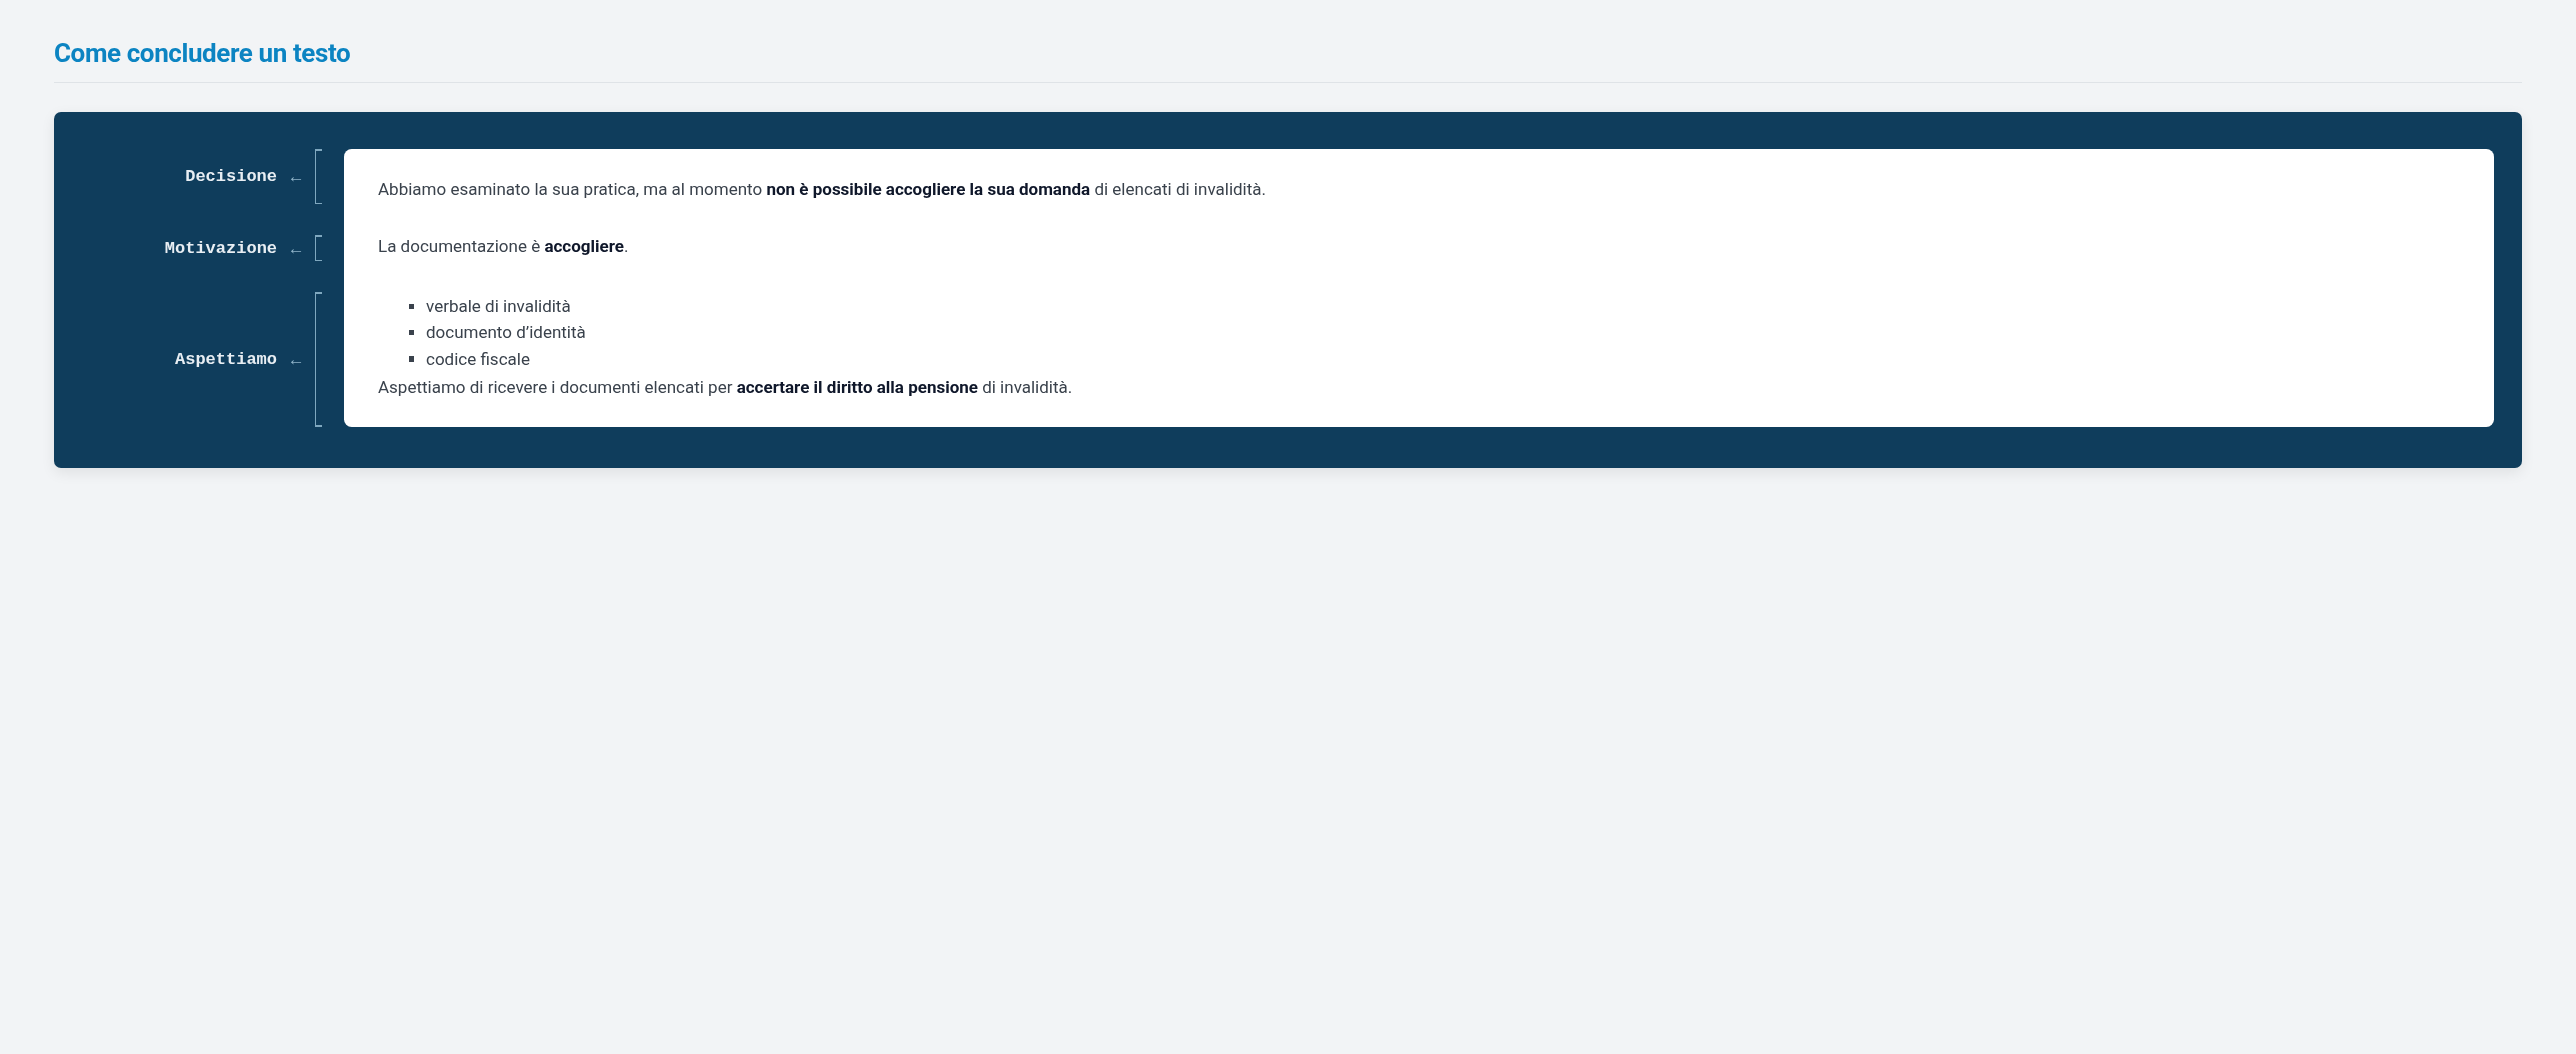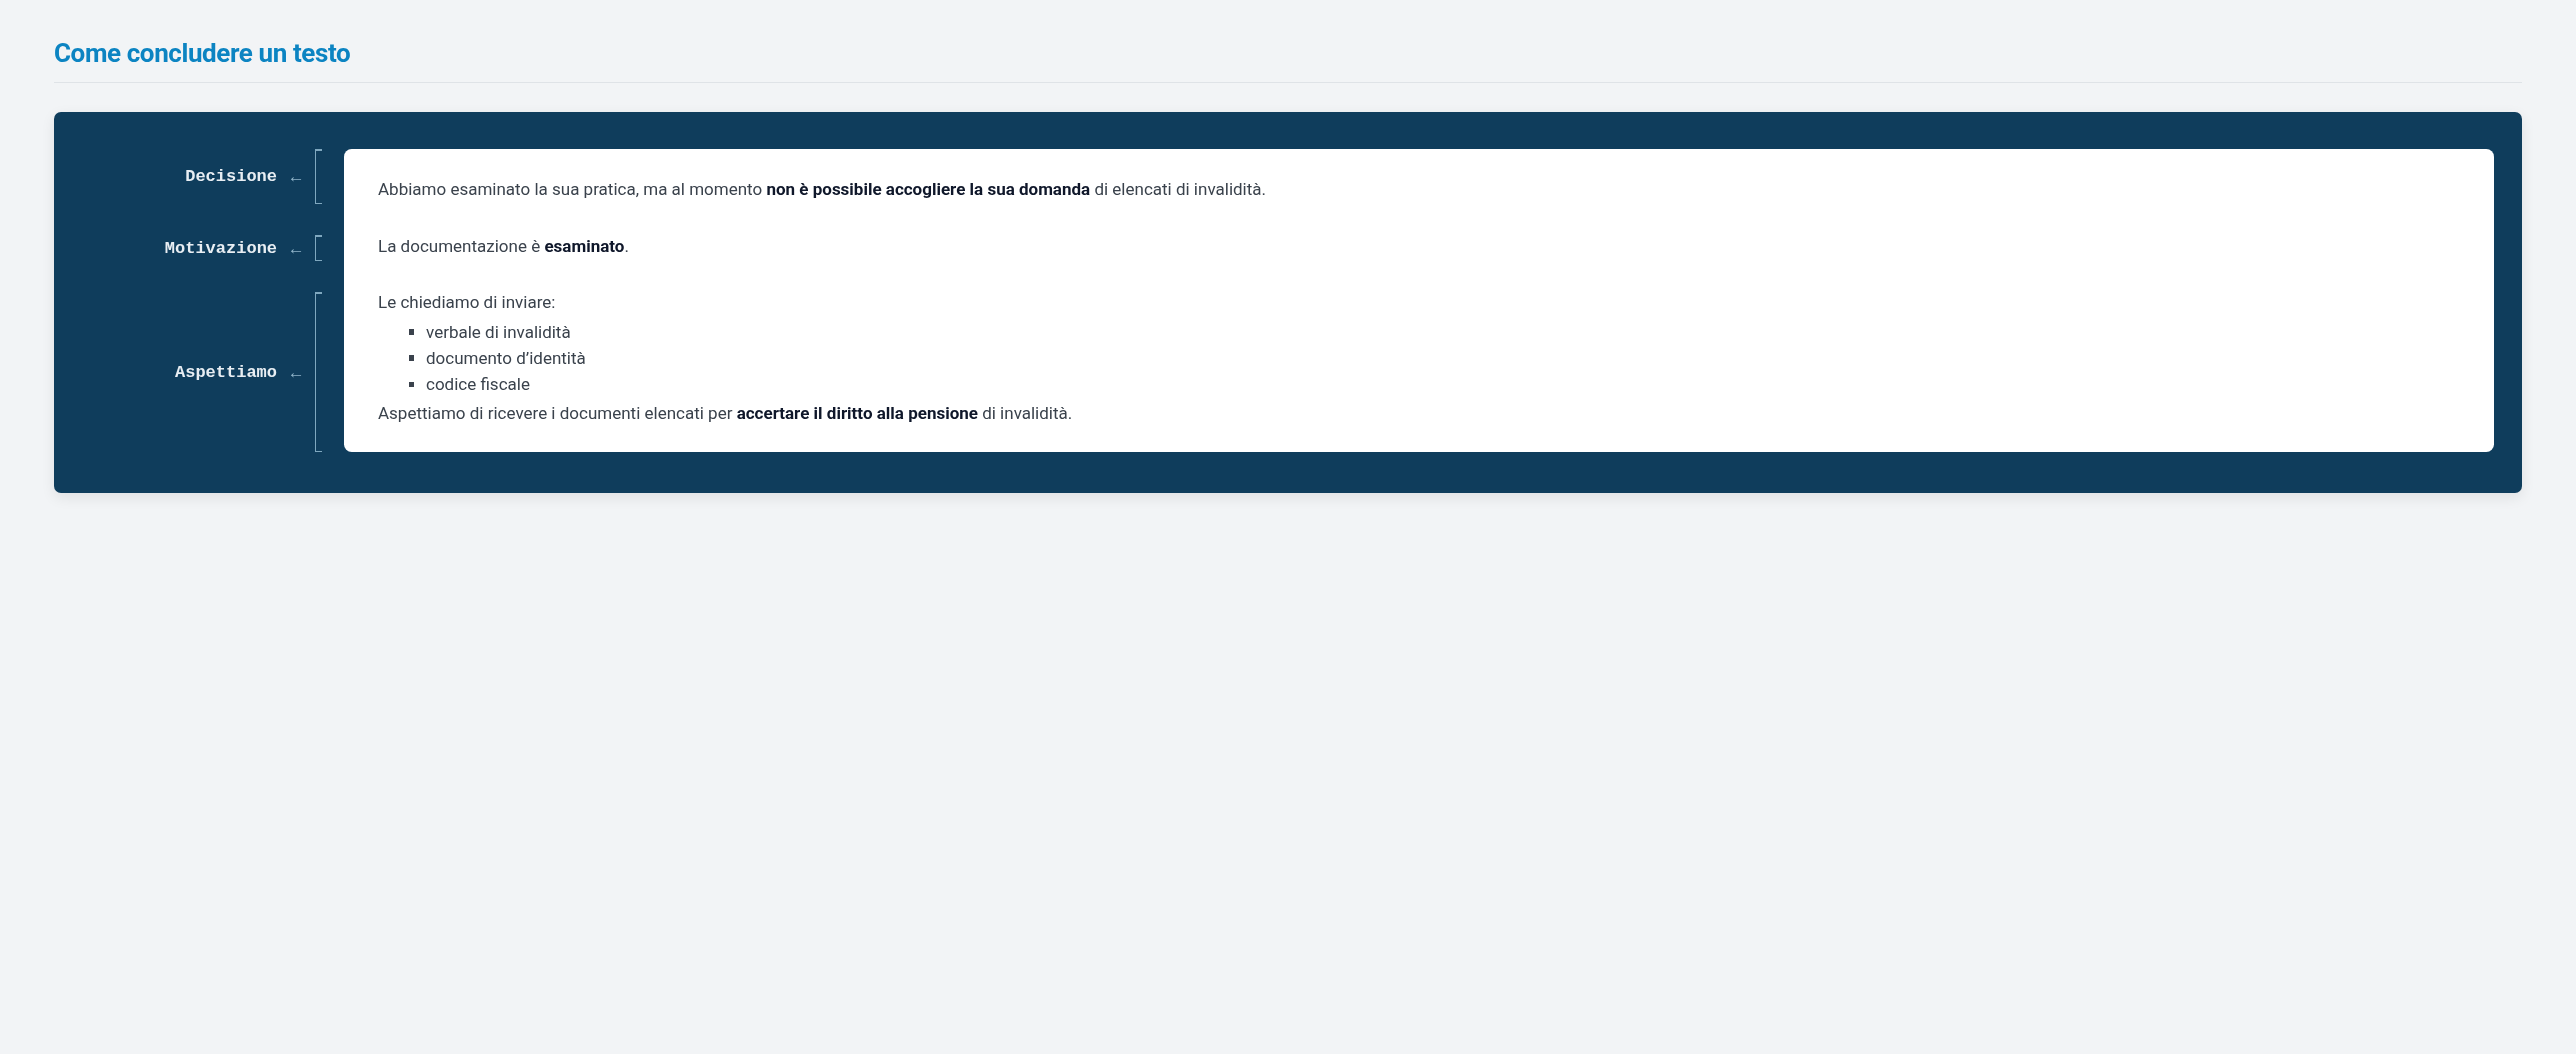--- a/index.html
+++ b/index.html
@@ -150,25 +150,24 @@
 
   </div>
 
   <div class="card">
 
     <p class="section">
       <span>Abbiamo esaminato la sua pratica, ma al momento </span><strong>non è possibile accogliere la sua domanda</strong><span> di elencati di invalidità.</span>
     </p>
 
     <p class="section">
-      <span>La documentazione è </span><strong>esaminato</strong><span>.</span>
+      <span>La documentazione è </span><strong>accogliere</strong><span>.</span>
     </p>
 
     <div class="section">
-      <div>Le chiediamo di inviare:</div>
       <ul class="doc-list">
         <li>verbale di invalidità</li>
         <li>documento d’identità</li>
         <li>codice fiscale</li>
       </ul>
       <div>
         <span>Aspettiamo di ricevere i documenti elencati per </span><strong>accertare il diritto alla pensione</strong><span> di invalidità.</span>
       </div>
     </div>
 

